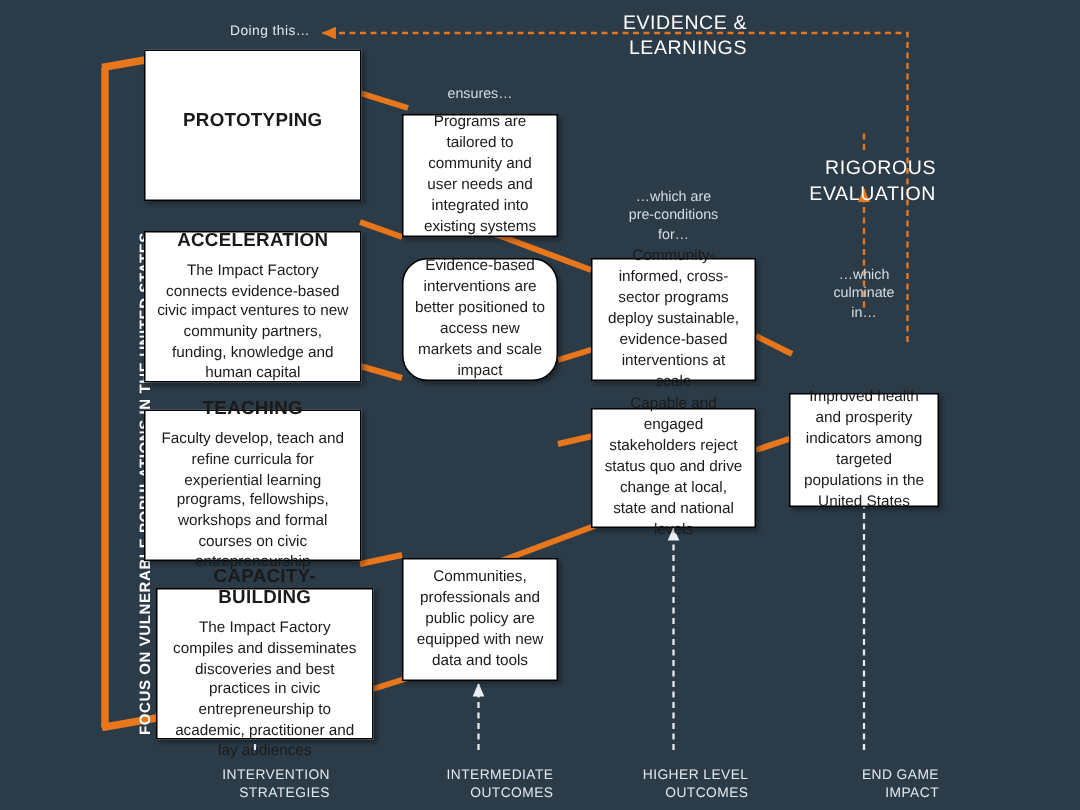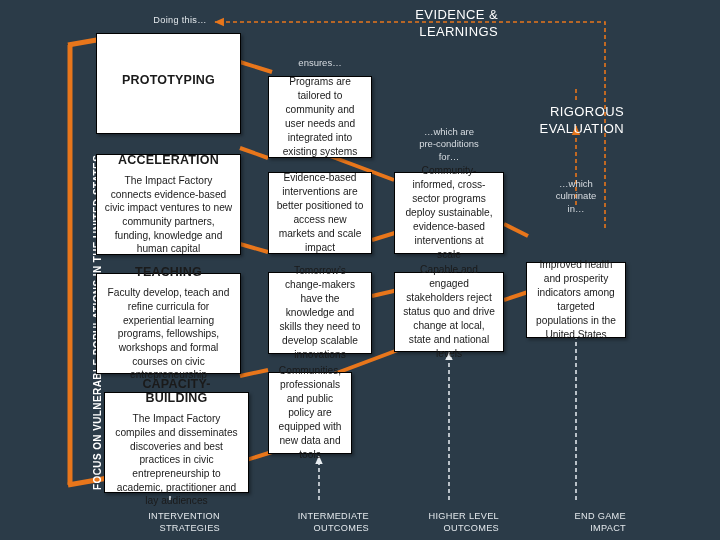--- a/index.html
+++ b/index.html
@@ -172,29 +172,26 @@
 
   <div class="card" style="left:104px; top:392px; width:145px; height:101px;">
     <div class="title">CAPACITY-BUILDING</div>
     <div class="body">The Impact Factory compiles and disseminates discoveries and best practices in civic entrepreneurship to academic, practitioner and lay audiences</div>
   </div>
 
   <div class="card plain" style="left:268px; top:76px; width:104px; height:82px;">
     <div class="body">Programs are tailored to community and user needs and integrated into existing systems</div>
   </div>
 
-  <div class="card plain" style="left:268px; top:172px; width:104px; height:82px;">
+  <div class="card plain" style="left:268px; top:172px; width:104px; height:82px;border-radius:17px;">
     <div class="body">Evidence-based interventions are better positioned to access new markets and scale impact</div>
   </div>
 
-  <div class="card plain" style="left:268px; top:272px; width:104px; height:82px;">
-    <div class="body">Tomorrow’s change-makers have the knowledge and skills they need to develop scalable innovations</div>
-  </div>
-
-  <div class="card plain" style="left:268px; top:372px; width:84px; height:82px;">
+
+  <div class="card plain" style="left:268px; top:372px; width:104px; height:82px;">
     <div class="body">Communities, professionals and public policy are equipped with new data and tools</div>
   </div>
 
   <div class="card plain" style="left:394px; top:172px; width:110px; height:82px;">
     <div class="body">Community-informed, cross-sector programs deploy sustainable, evidence-based interventions at scale</div>
   </div>
 
   <div class="card plain" style="left:394px; top:272px; width:110px; height:80px;">
     <div class="body">Capable and engaged stakeholders reject status quo and drive change at local, state and national levels</div>
   </div>

